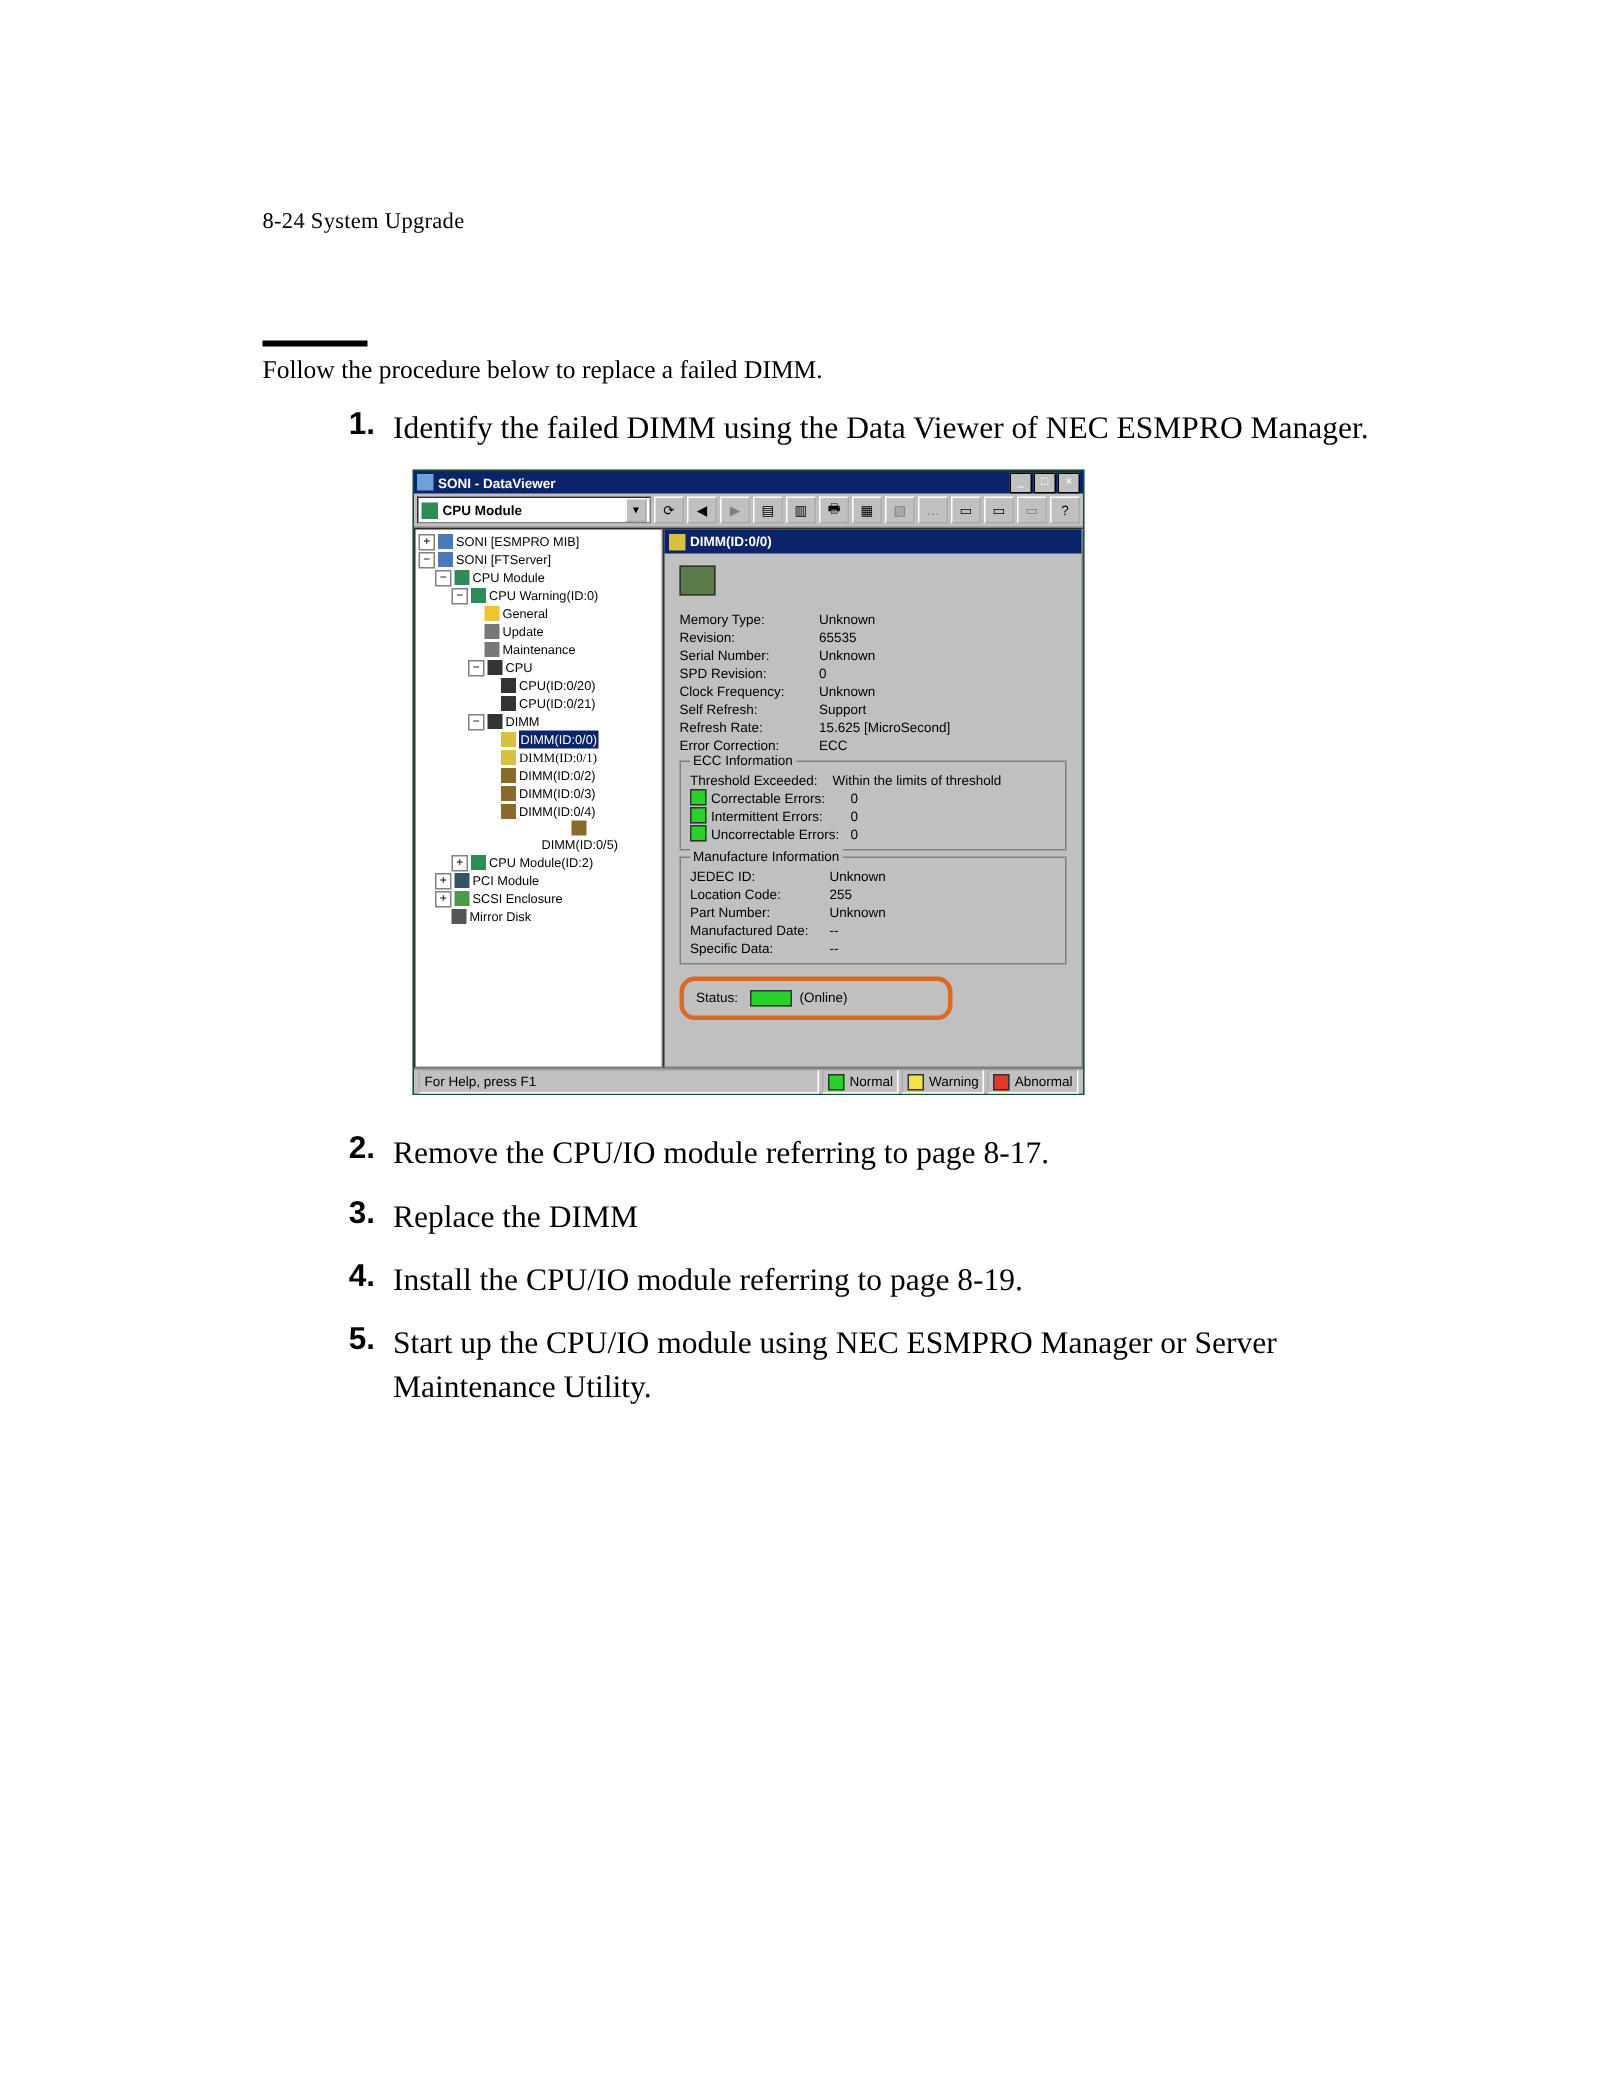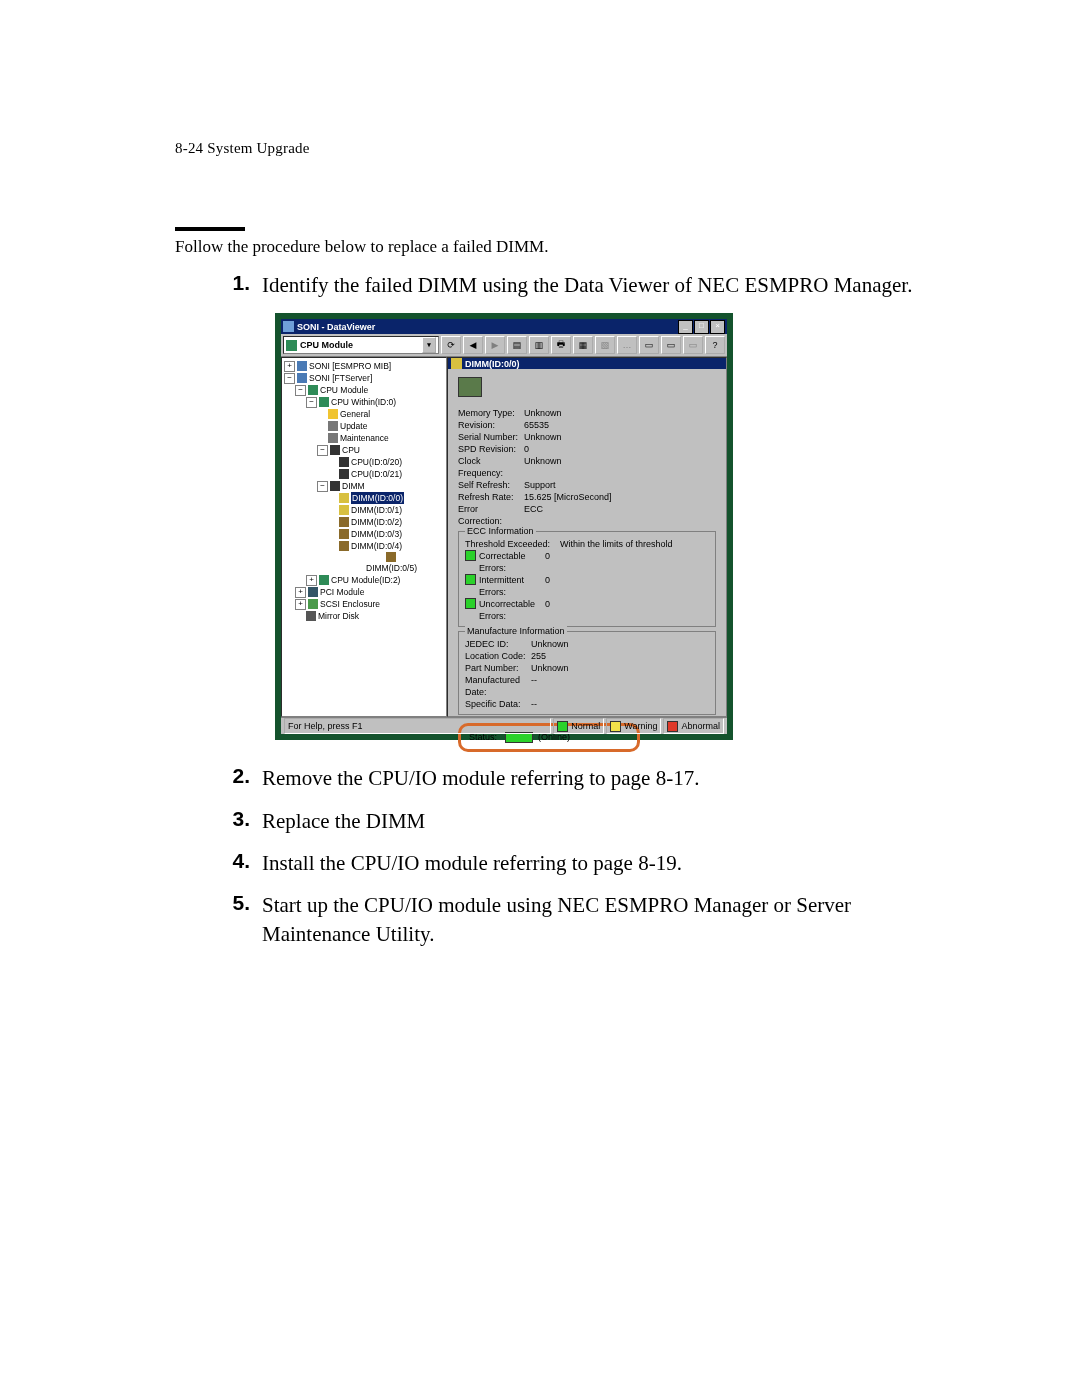--- a/index.html
+++ b/index.html
@@ -8,21 +8,21 @@
   .section-rule{width:70px;height:4px;background:#000;margin-bottom:6px;}
   h2.section{font-family:Arial,Helvetica,sans-serif;font-weight:bold;font-size:22px;margin:0 0 20px 0;}
   p.lead{font-size:17px;margin:0 0 14px 0;}
   ol.steps{list-style:none;margin:0;padding:0 0 0 45px;}
   ol.steps>li{display:flex;font-size:21px;margin:0 0 14px 0;}
   ol.steps>li .num{font-family:Arial,Helvetica,sans-serif;font-weight:bold;min-width:30px;text-align:right;margin-right:12px;}
   ol.steps>li .txt{flex:1;line-height:1.35;}
 
   
   .shot-wrap{margin:10px 0 24px 100px;}
-  .win{width:446px;border:6px solid #14532d;background:#c0c0c0;font-family:Tahoma,Arial,sans-serif;font-size:9px;color:#000;}
+  .win{width:446px;border:1px solid #14532d;background:#c0c0c0;font-family:Tahoma,Arial,sans-serif;font-size:9px;color:#000;}
   .titlebar{height:15px;background:linear-gradient(#0a246a,#0a246a);color:#fff;display:flex;align-items:center;padding:0 2px;}
   .titlebar .ico{width:11px;height:11px;background:#6fa0d8;margin-right:3px;display:inline-block;}
   .titlebar .t{font-weight:bold;font-size:9px;flex:1;}
   .titlebar .btns{display:flex;gap:1px;}
   .titlebar .wb{width:13px;height:12px;background:#c0c0c0;border:1px solid #000;line-height:10px;text-align:center;font-size:8px;}
   .menubar{height:15px;background:#c0c0c0;display:flex;align-items:center;padding:0 3px;gap:3px;border-bottom:1px solid #808080;}
   .menubar span{font-size:9px;}
   .menubar span u{text-decoration:underline;}
   .toolbar{height:18px;display:flex;align-items:center;padding:2px;border-bottom:1px solid #808080;gap:2px;}
   .combo{display:flex;align-items:center;height:16px;background:#fff;border:1px inset #808080;padding:0 2px;font-weight:bold;font-size:9px;width:150px;}
@@ -39,21 +39,21 @@
   .ic.gear{background:#777;} .ic.chip{background:#333;} 
   .ic.dimma{background:#d8c040;} .ic.dimmb{background:#8a6a2a;}
   .ic.pci{background:#356;} .ic.scsi{background:#4a9a4a;} .ic.disk{background:#555;}
   .tree .sel{background:#0a246a;color:#fff;padding:0 1px;}
   .detail{flex:1;background:#c0c0c0;border:1px inset #808080;display:flex;flex-direction:column;}
   .detail-title{height:16px;background:#0a246a;color:#fff;font-weight:bold;font-size:9px;display:flex;align-items:center;padding:0 3px;}
   .detail-title .ic{width:11px;height:11px;background:#d8c040;margin-right:3px;}
   .detail-body{flex:1;padding:8px 10px;font-size:9px;}
   .bigico{width:22px;height:18px;background:#5a7a4a;border:1px solid #333;margin-bottom:10px;}
   .kv{display:flex;line-height:12px;}
-  .kv .k{width:66px;}
+  .kv .k{width:93px;}
   .grp{border:1px solid #808080;margin-top:4px;padding:6px 6px 4px 6px;position:relative;}
   .grp .cap{position:absolute;top:-6px;left:6px;background:#c0c0c0;padding:0 2px;font-size:9px;}
   .sw{display:inline-block;width:9px;height:9px;border:1px solid #333;margin-right:3px;vertical-align:middle;}
   .sw.g{background:#2bd12b;} .sw.y{background:#f2e24a;} .sw.r{background:#e03a2a;}
   .statusbox{border:3px solid #d86a2a;border-radius:10px;padding:6px 8px;margin-top:8px;width:160px;}
   .statusbar{height:16px;border-top:1px solid #808080;display:flex;align-items:center;padding:0 3px;font-size:9px;background:#c0c0c0;}
   .statusbar .cell{border:1px inset #fff;padding:0 3px;height:14px;display:flex;align-items:center;margin-left:2px;justify-content:flex-end;}
   .statusbar .help{flex:1;border:1px inset #fff;padding:0 3px;height:14px;display:flex;align-items:center;}
 </style>
 </head>
@@ -118,21 +118,21 @@
               <span>SONI [FTServer]</span>
             </div>
           <div class="row" style="padding-left:11px;">
               <span class="pm">−</span>
               <span class="ic mod"></span>
               <span>CPU Module</span>
             </div>
           <div class="row" style="padding-left:22px;">
               <span class="pm">−</span>
               <span class="ic mod"></span>
-              <span>CPU Within(ID:0)</span>
+              <span>CPU Warning(ID:0)</span>
             </div>
           <div class="row" style="padding-left:44px;">
               <span class="ic fold"></span>
               <span>General</span>
             </div>
           <div class="row" style="padding-left:44px;">
               <span class="ic gear"></span>
               <span>Update</span>
             </div>
           <div class="row" style="padding-left:44px;">
@@ -154,21 +154,21 @@
             </div>
           <div class="row" style="padding-left:33px;">
               <span class="pm">−</span>
               <span class="ic chip"></span>
               <span>DIMM</span>
             </div>
           <div class="row" style="padding-left:55px;">
               <span class="ic dimma"></span>
               <span class="sel">DIMM(ID:0/0)</span>
             </div>
-          <div class="row" style="padding-left:55px;">
+          <div class="row" style="padding-left:55px;font-family:Liberation Serif, serif;">
               <span class="ic dimma"></span>
               <span>DIMM(ID:0/1)</span>
             </div>
           <div class="row" style="padding-left:55px;">
               <span class="ic dimmb"></span>
               <span>DIMM(ID:0/2)</span>
             </div>
           <div class="row" style="padding-left:55px;">
               <span class="ic dimmb"></span>
               <span>DIMM(ID:0/3)</span>

